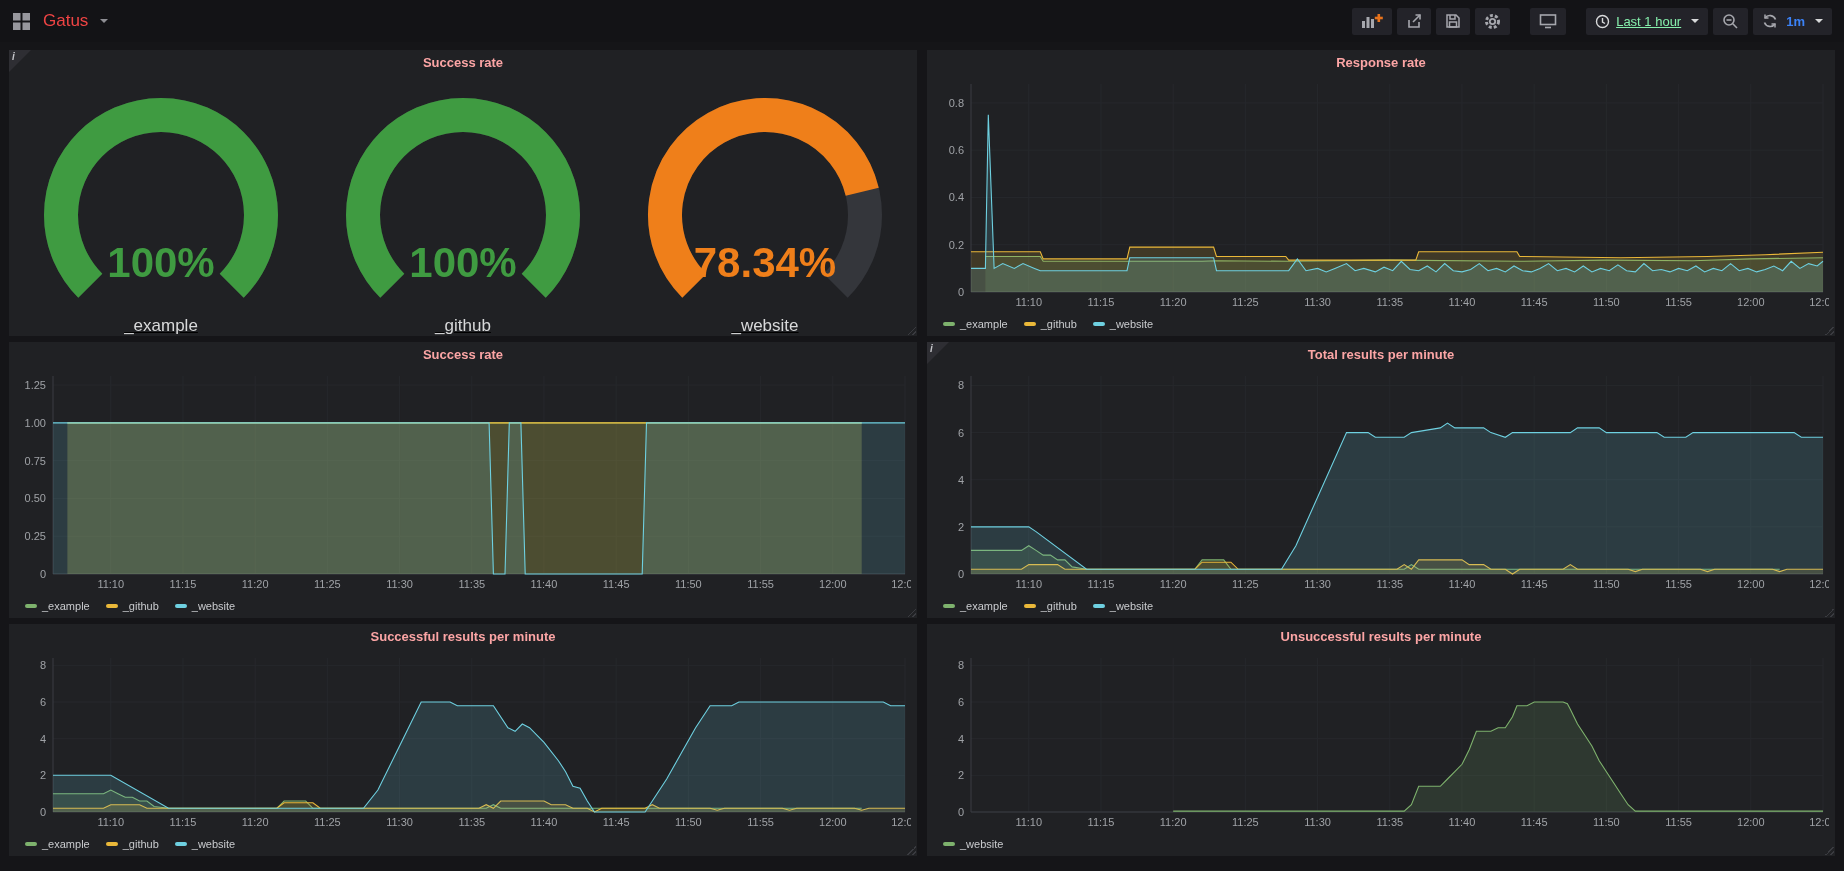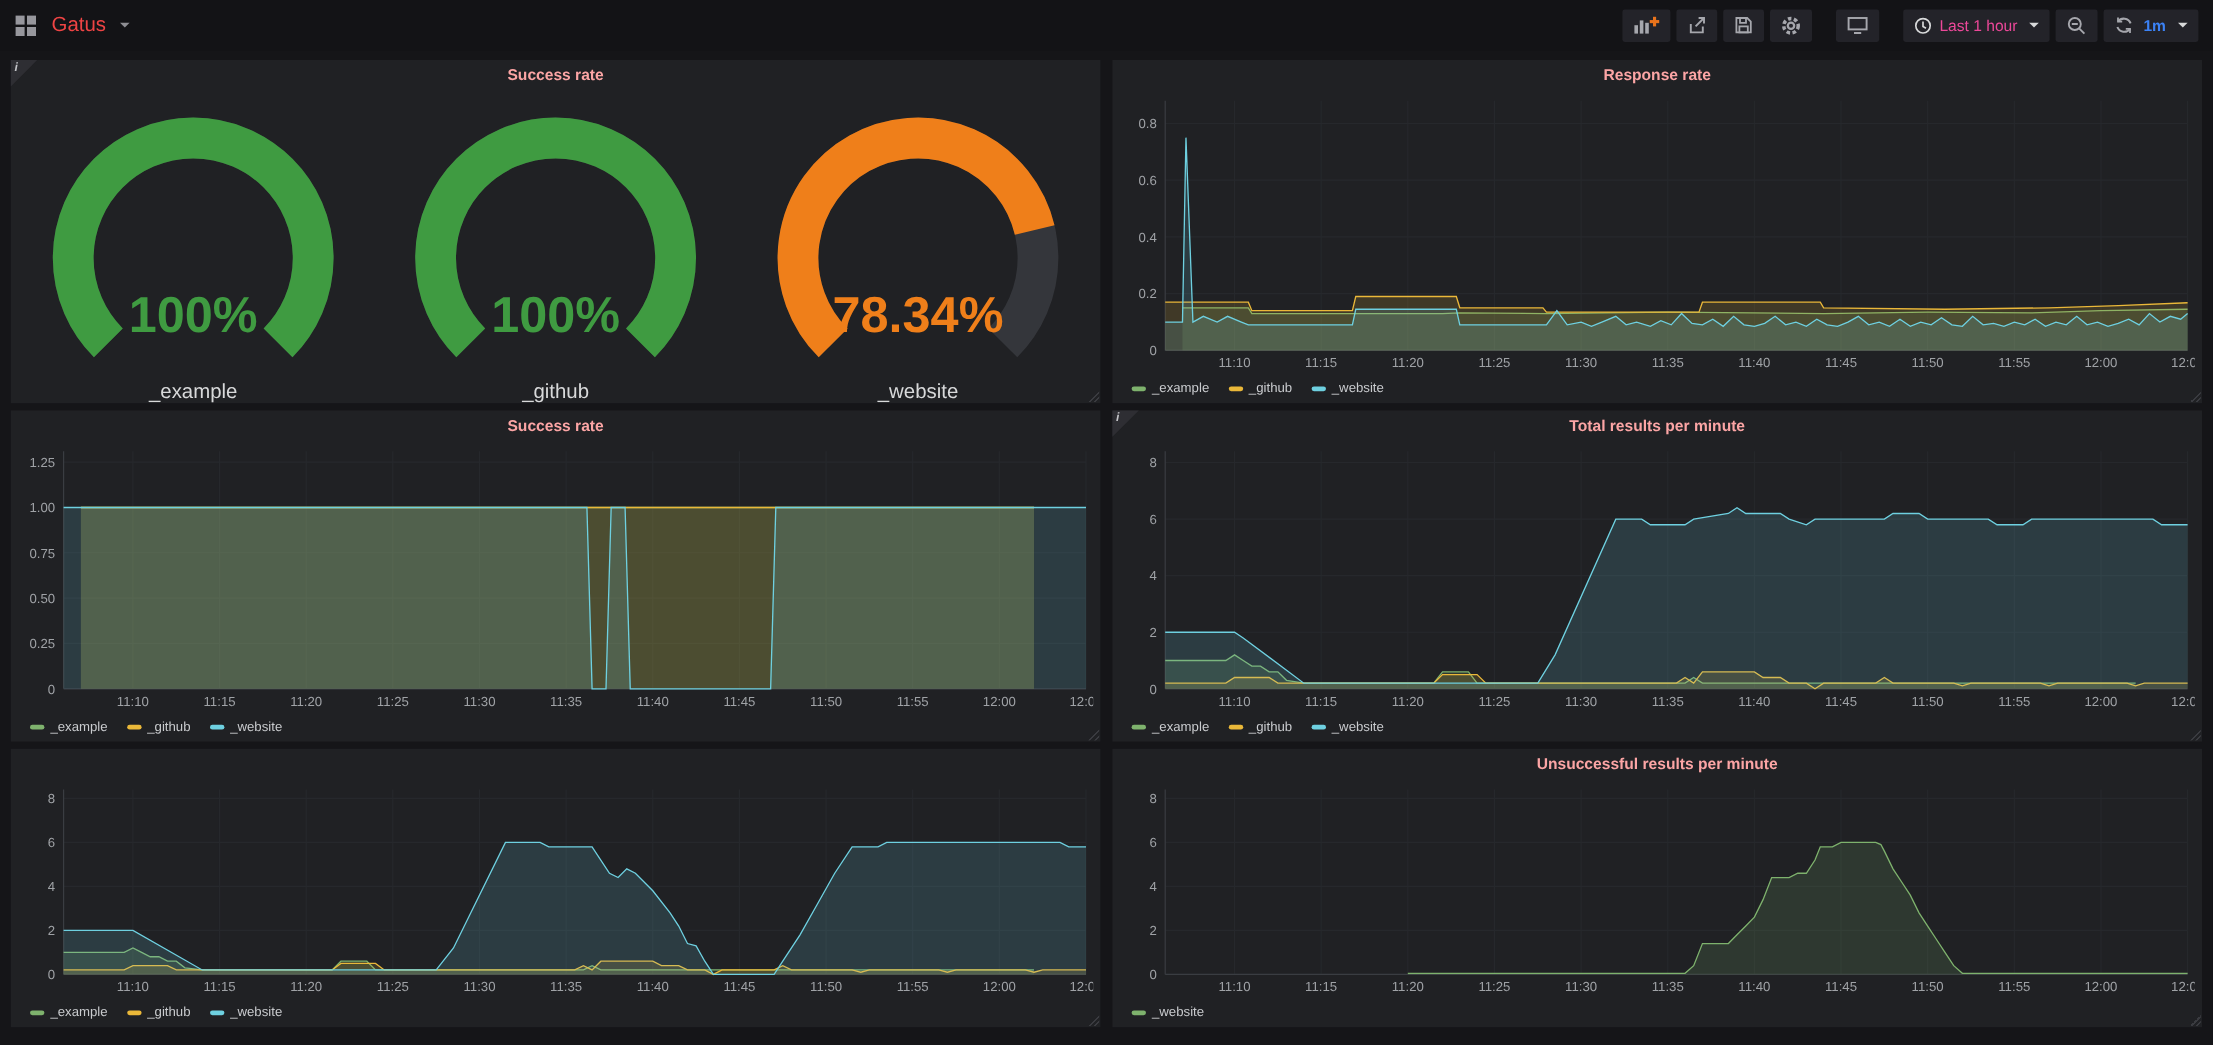--- a/index.html
+++ b/index.html
@@ -10,21 +10,21 @@
     padding:0 12px; }
   .brand { display:flex; align-items:center; cursor:pointer; }
   .brand-title { color:#ef4444; font-size:17px; margin:0 8px 0 12px; }
   .caret { width:0; height:0; border-left:4px solid transparent; border-right:4px solid transparent;
     border-top:4px solid currentColor; display:inline-block; color:#8e8e93; margin-left:4px;}
   .nav-right { margin-left:auto; display:flex; align-items:center; }
   .nav-btn { height:27px; background:#232329; border-radius:2px; display:flex; align-items:center;
     justify-content:center; padding:0 9px; margin-left:5px; color:#a6a7ad; cursor:pointer; font-size:13px;}
   .nav-btn svg { display:block; }
   .gap-l { margin-left:20px; }
-  .timepicker { color:#ec4899; }
+  .timepicker { color:#86efac;text-decoration:underline; }
   .timepicker .txt { margin:0 6px; }
   .refresh-txt { color:#3b82f6; font-weight:bold; margin:0 6px 0 8px; }
   
   .dash { padding:8px 9px; display:grid; grid-template-columns:1fr 1fr;
     grid-template-rows:286px 276px 232px; column-gap:10px; row-gap:6px; }
   .panel { position:relative; background:#202124; }
   .panel-title { height:26px; line-height:26px; text-align:center; color:#fca5a5;
     font-size:13px; font-weight:600; cursor:pointer; }
   .chart-wrap { position:absolute; top:26px; left:6px; right:6px; bottom:24px; }
   svg.chart { display:block; }
@@ -36,21 +36,21 @@
   .tick { font-size:11px; fill:#9fa2a6; }
   
   .corner-info { position:absolute; top:0; left:0; width:0; height:0;
     border-top:22px solid #2e2e33; border-right:22px solid transparent; cursor:pointer; }
   .corner-info i { position:absolute; top:-21px; left:3px; color:#c4c5c9; font-size:10px;
     font-style:italic; font-weight:bold; }
   
   .resize-handle { position:absolute; right:1px; bottom:1px; width:9px; height:9px; cursor:nwse-resize;
     background:linear-gradient(135deg, transparent 50%, #3a3b40 50%, #3a3b40 60%, transparent 60%, transparent 75%, #3a3b40 75%, #3a3b40 85%, transparent 85%); }
   
-  .gauges { display:flex; justify-content:space-evenly; align-items:center; padding-top:18px; }
+  .gauges { display:flex; justify-content:space-evenly; align-items:center; padding-top:18px;text-decoration:underline; }
   .gauge { text-align:center; }
   .gauge-value { font-size:42px; font-weight:bold; }
   .gauge-label { color:#d8d9da; font-size:17px; margin-top:-6px; }
 </style>
 </head>
 <body>
 
 <div class="navbar">
   <div class="brand">
     <svg width="19" height="19" viewBox="0 0 19 19">
@@ -349,20 +349,21 @@
         </div>
         <div class="legend-item">
           <span class="swatch" style="background: rgb(110, 208, 224);"></span>
           <span class="lbl">_website</span>
         </div>
       </div>
     <div class="resize-handle"></div>
   </div>
 
   <div class="panel">
+    <div class="panel-title">Successful results per minute</div>
     <div class="chart-wrap">
         <svg class="chart" width="896" height="182" viewBox="0 0 896 182">
           <line x1="95.76271186440678" y1="8" x2="95.76271186440678" y2="162" stroke="#26282c"></line>
           <text x="95.76271186440678" y="176" text-anchor="middle" class="tick">11:10</text>
           <line x1="167.96610169491527" y1="8" x2="167.96610169491527" y2="162" stroke="#26282c"></line>
           <text x="167.96610169491527" y="176" text-anchor="middle" class="tick">11:15</text>
           <line x1="240.16949152542372" y1="8" x2="240.16949152542372" y2="162" stroke="#26282c"></line>
           <text x="240.16949152542372" y="176" text-anchor="middle" class="tick">11:20</text>
           <line x1="312.3728813559322" y1="8" x2="312.3728813559322" y2="162" stroke="#26282c"></line>
           <text x="312.3728813559322" y="176" text-anchor="middle" class="tick">11:25</text>

